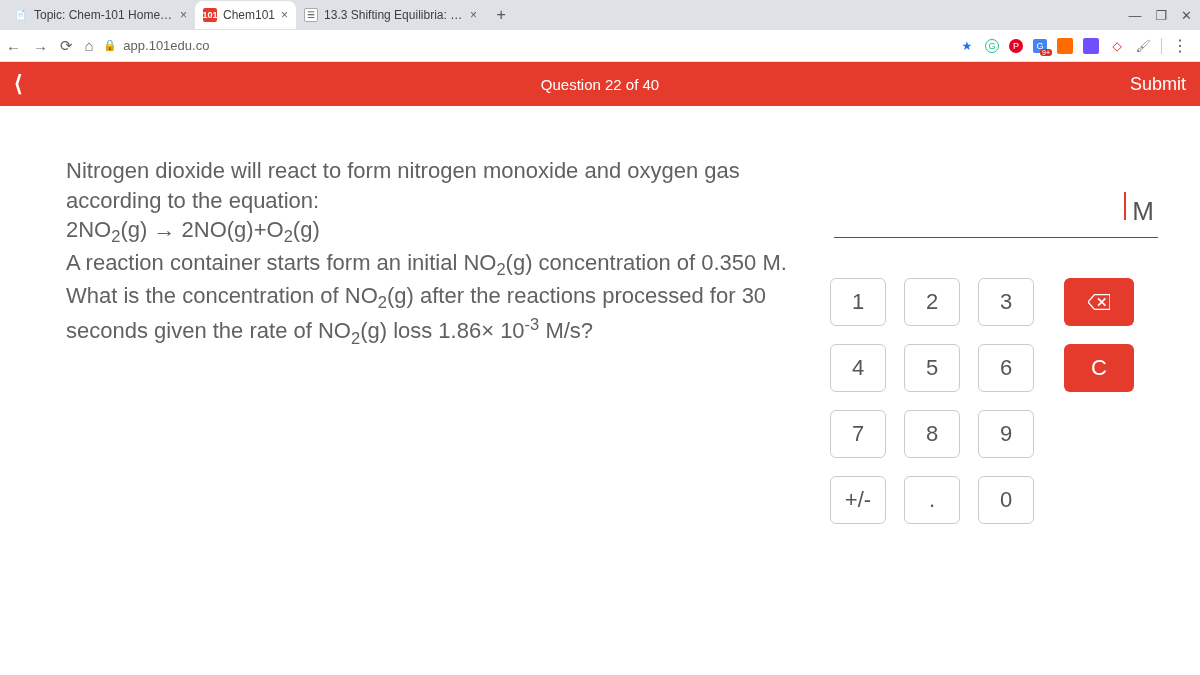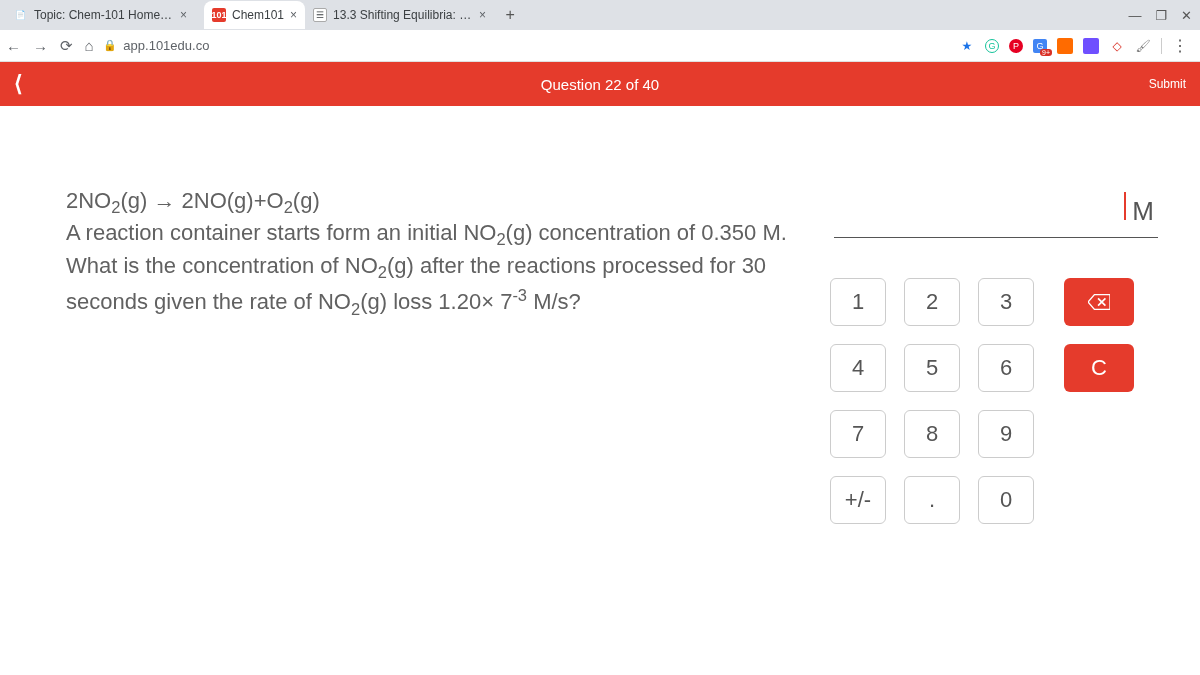--- a/index.html
+++ b/index.html
@@ -2,21 +2,21 @@
 <html><head>
 <meta charset="utf-8">
 <style>
   * { box-sizing: border-box; margin: 0; padding: 0; font-family: Arial, sans-serif; }
   body { background: #fff; width: 1200px; height: 675px; overflow: hidden; }
 
   
   .browser-chrome { background: #dee1e6; }
   .tab-strip { display: flex; align-items: center; height: 30px; padding-left: 6px; }
   .tab { display: flex; align-items: center; height: 28px; padding: 0 8px; font-size: 12px; color: #3c4043; border-radius: 8px 8px 0 0; max-width: 200px; cursor: pointer; }
-  .tab.active { background: #fff; margin-left: 9px; }
+  .tab.active { background: #fff; }
   .tab .favicon { width: 14px; height: 14px; margin-right: 6px; display: inline-flex; align-items: center; justify-content: center; font-size: 9px; border-radius: 2px; }
   .tab .tab-title { white-space: nowrap; overflow: hidden; text-overflow: ellipsis; max-width: 140px; }
   .tab .tab-close { margin-left: 6px; font-size: 12px; color: #5f6368; }
   .fav-red { background:#e53b2c; color:#fff; font-weight:bold; font-size:8px; }
   .fav-lines { background:#fff; border:1px solid #aaa; }
   .new-tab { width: 24px; height: 24px; display:flex; align-items:center; justify-content:center; font-size:16px; color:#555; cursor:pointer; margin-left:4px;}
   .window-controls { margin-left:auto; display:flex; align-items:center; padding-right:8px; gap:14px; color:#555;}
   .window-controls span { font-size:13px; cursor:pointer; }
 
   .toolbar { display:flex; align-items:center; background:#fff; height:32px; padding:0 6px; gap:10px; border-bottom:1px solid #e0e0e0;}
@@ -36,21 +36,21 @@
   .abp { background:#6f4fff; border-radius:2px; }
   .loc { color:#d93025; }
   .paint { color:#777; }
   .vbar { width:1px; height:16px; background:#ccc; }
   .kebab { font-size:16px; color:#555; cursor:pointer;}
 
   
   .app-header { background:#e53b2c; color:#fff; height:44px; display:flex; align-items:center; padding:0 14px; }
   .back-chevron { font-size:22px; font-weight:bold; cursor:pointer; }
   .q-counter { position:absolute; left:50%; transform:translateX(-50%); font-size:15px; }
-  .submit-btn { margin-left:auto; font-size:12px; cursor:pointer; }
+  .submit-btn { margin-left:auto; font-size:18px; cursor:pointer; }
 
   
   .content { display:flex; padding:20px 10px 0 10px; height: calc(675px - 30px - 32px - 44px); }
   .question-pane { flex: 1 1 auto; padding: 30px 20px 20px 56px; }
   .question-text { font-size:22px; line-height:1.35; color:#616161; font-family: "Helvetica Neue", Arial, sans-serif; max-width: 740px; }
   .sub { font-size:0.75em; vertical-align:sub; }
   .sup { font-size:0.75em; vertical-align:super; }
 
   
   .answer-pane { width: 360px; padding: 30px 28px 0 0; }
@@ -127,23 +127,23 @@
 <div class="app-header" style="position:relative;">
   <span class="back-chevron">⟨</span>
   <span class="q-counter">Question 22 of 40</span>
   <span class="submit-btn">Submit</span>
 </div>
 
 <div class="content">
 
   <div class="question-pane">
     <div class="question-text">
-      <br>
+      <span>Nitrogen dioxide will react to form nitrogen monoxide and oxygen gas according to the equation:</span><br>
       2NO<span class="sub">2</span>(g)&nbsp;→&nbsp;2NO(g)+O<span class="sub">2</span>(g)<br>
-      <span>A reaction container starts form an initial NO</span><span class="sub">2</span><span>(g) concentration of 0.350 M. What is the concentration of NO</span><span class="sub">2</span><span>(g) after the reactions processed for 30 seconds given the rate of NO</span><span class="sub">2</span><span>(g) loss 1.20× 7</span><span class="sup">-3</span><span> M/s?</span>
+      <span>A reaction container starts form an initial NO</span><span class="sub">2</span><span>(g) concentration of 0.350 M. What is the concentration of NO</span><span class="sub">2</span><span>(g) after the reactions processed for 30 seconds given the rate of NO</span><span class="sub">2</span><span>(g) loss 1.86× 10</span><span class="sup">-3</span><span> M/s?</span>
     </div>
   </div>
 
   <div class="answer-pane">
     <div class="answer-field">
       <span class="cursor-bar"></span>
       <span class="unit">M</span>
     </div>
 
     <div class="pad-area">

